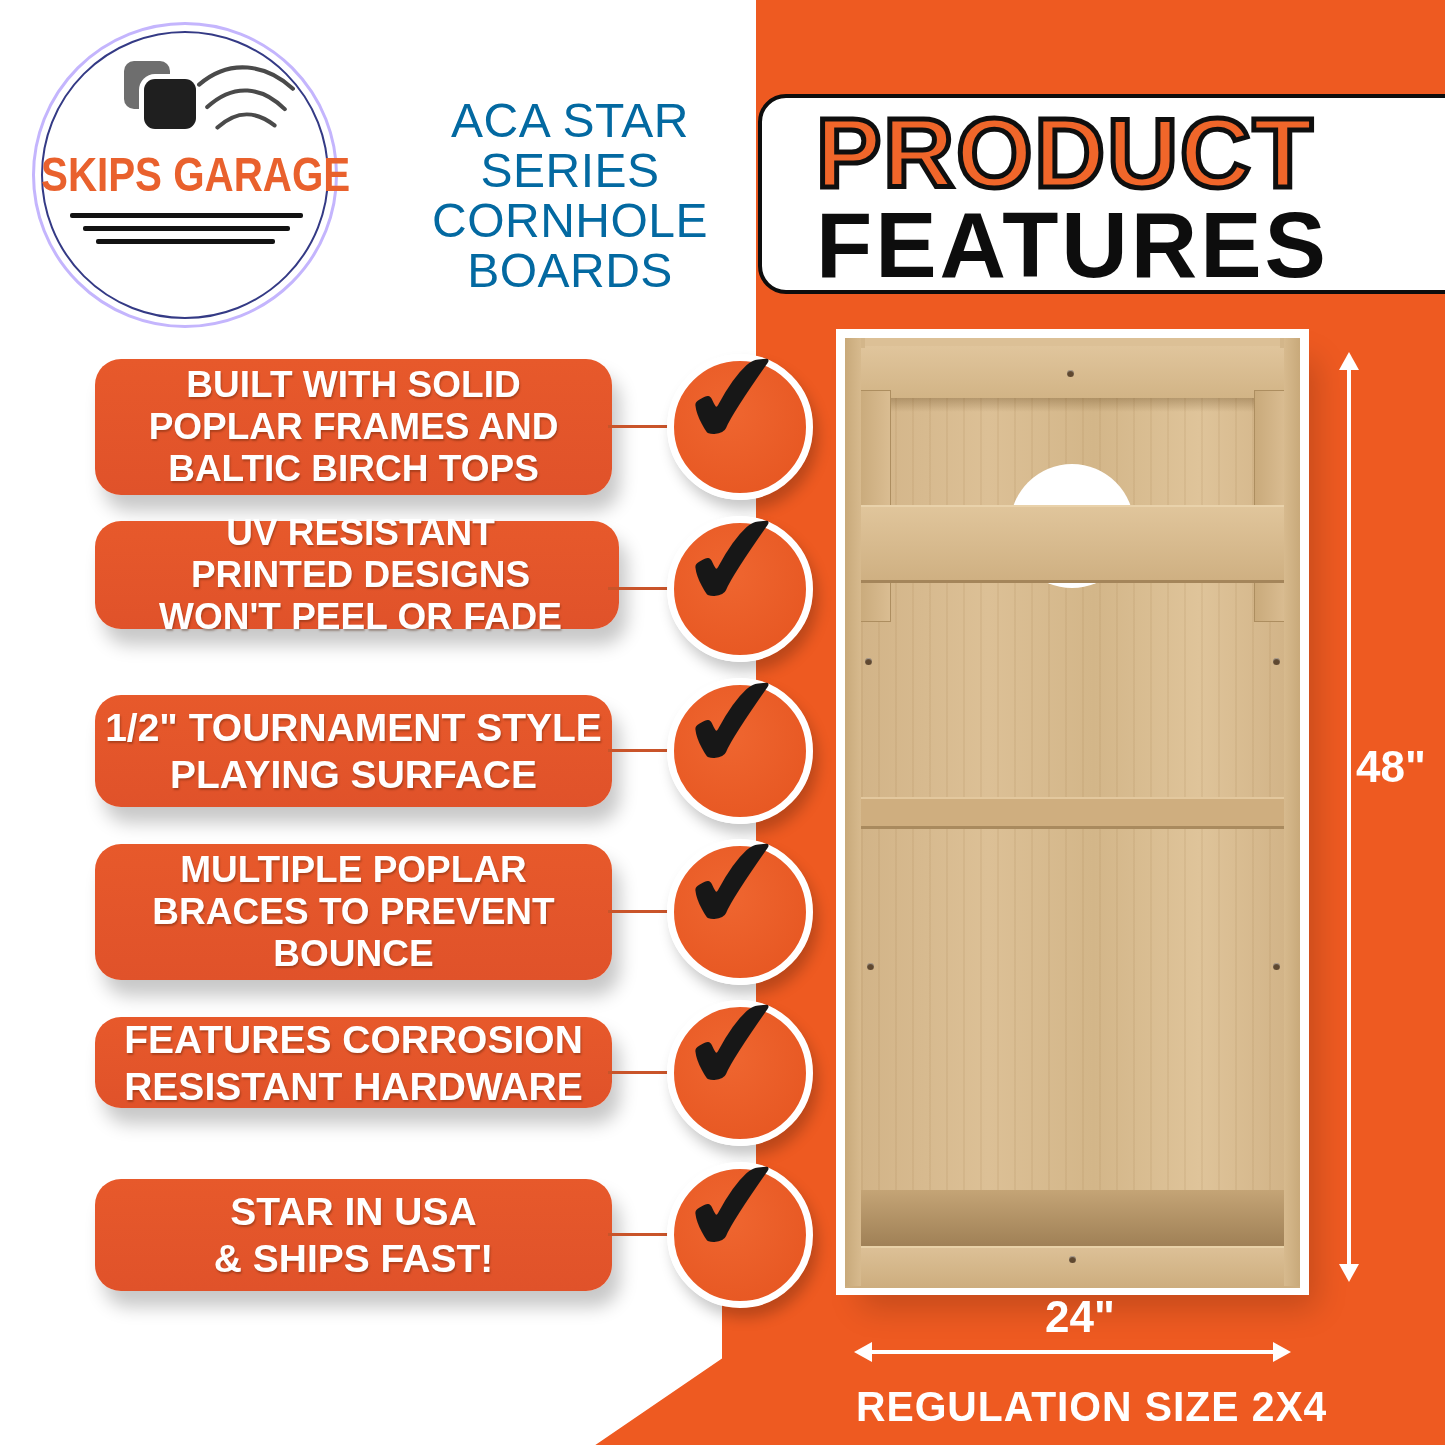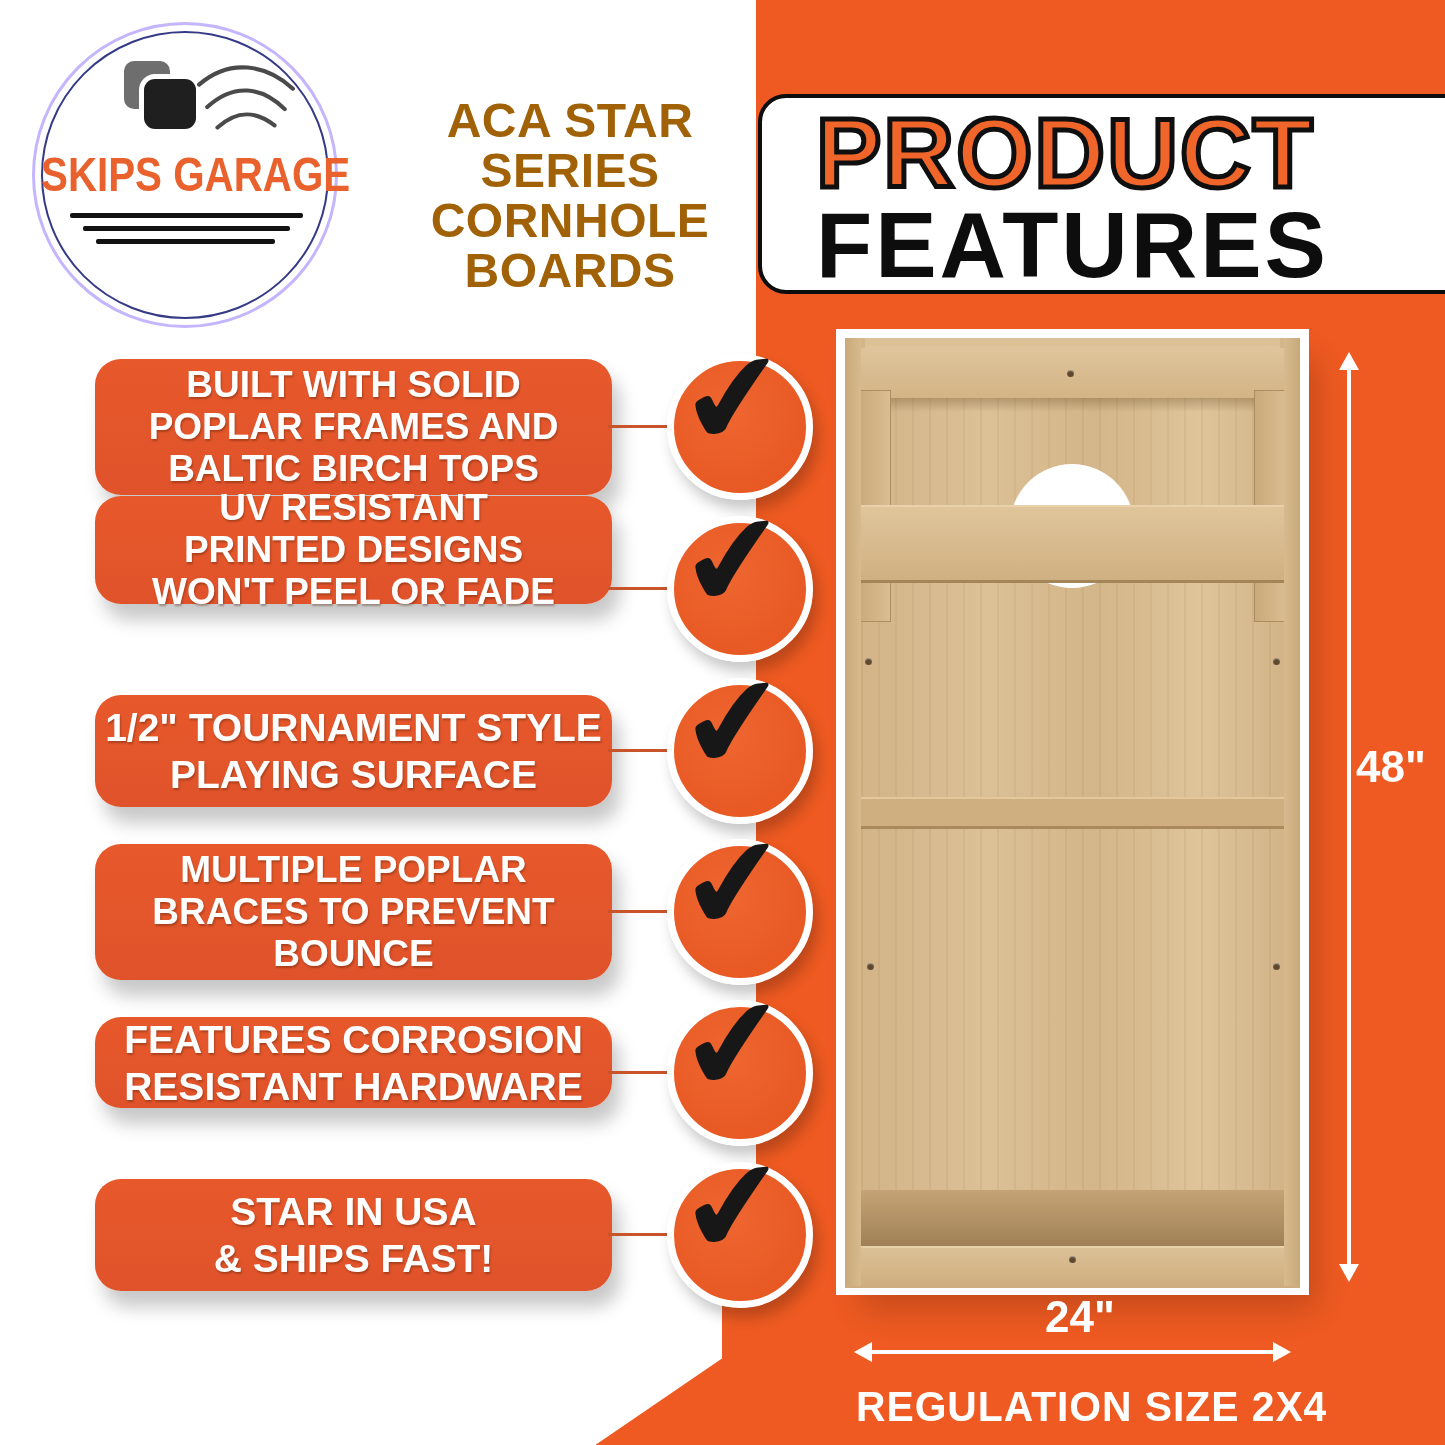--- a/index.html
+++ b/index.html
@@ -17,21 +17,21 @@
   .logo-inner-ring{left:6px;top:6px;width:284px;height:284px;border:2px solid #343a85;border-radius:50%;}
   .sq-gray{left:89px;top:36px;width:46px;height:48px;background:#6e6e6e;border-radius:10px;}
   .sq-black{left:109px;top:54px;width:52px;height:50px;background:#1f1f1f;border-radius:11px;box-shadow:0 0 0 5px #ffffff;}
   .logo-arcs{left:160px;top:32px;width:102px;height:90px;}
   .logo-word{left:0;top:126px;width:100%;text-align:center;font-size:42px;font-weight:700;
      color:#e9612d;letter-spacing:0px;transform:scale(.96,1.14);white-space:nowrap;}
   .logo-line{height:5px;background:#121212;border-radius:2px;}
 
   
   .aca-title{left:398px;top:96px;width:344px;text-align:center;font-size:48px;line-height:50px;
-     font-weight:700;color:#a16207;letter-spacing:.5px;}
+     font-weight:400;color:#0369a1;letter-spacing:.5px;}
 
   
   .banner-box{left:758px;top:94px;width:674px;height:184px;background:#ffffff;border:4px solid #0d0d0d;
      border-radius:28px;padding-left:54px;padding-top:8px;box-sizing:content-box;}
   .banner-w1{font-size:98px;line-height:94px;font-weight:800;color:#f0662a;letter-spacing:2px;
      -webkit-text-stroke:5px #0f0f0f;}
   .banner-w2{font-size:92px;line-height:90px;font-weight:800;color:#0d0d0d;letter-spacing:3px;}
 
   
   .feature{left:95px;width:517px;background:linear-gradient(#e7592b,#e0522a);border-radius:26px;
@@ -122,21 +122,21 @@
 <div class="abs feature f3" style="top:359px;height:136px;">
   <div class="ln">BUILT WITH SOLID</div>
   <div class="ln">POPLAR FRAMES AND</div>
   <div class="ln">BALTIC BIRCH TOPS</div>
 </div>
 <div class="abs connector" style="top:425px;"></div>
 <div class="abs check-circle" style="top:354px;">
   <span class="check">✔</span>
 </div>
 
-<div class="abs feature f3" style="top:496px;height:108px;">
+<div class="abs feature f3" style="top:521px;height:108px;padding-left:7px;">
   <div class="ln">UV RESISTANT</div>
   <div class="ln">PRINTED DESIGNS</div>
   <div class="ln">WON'T PEEL OR FADE</div>
 </div>
 <div class="abs connector" style="top:587px;"></div>
 <div class="abs check-circle" style="top:516px;">
   <span class="check">✔</span>
 </div>
 
 <div class="abs feature f2" style="top:695px;height:112px;">

